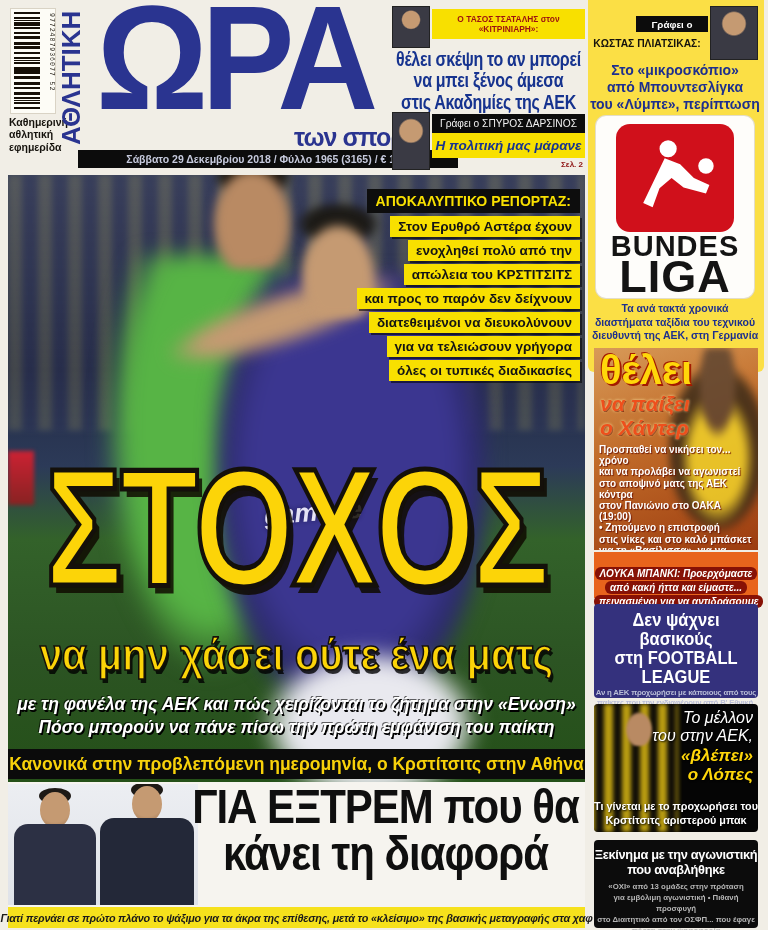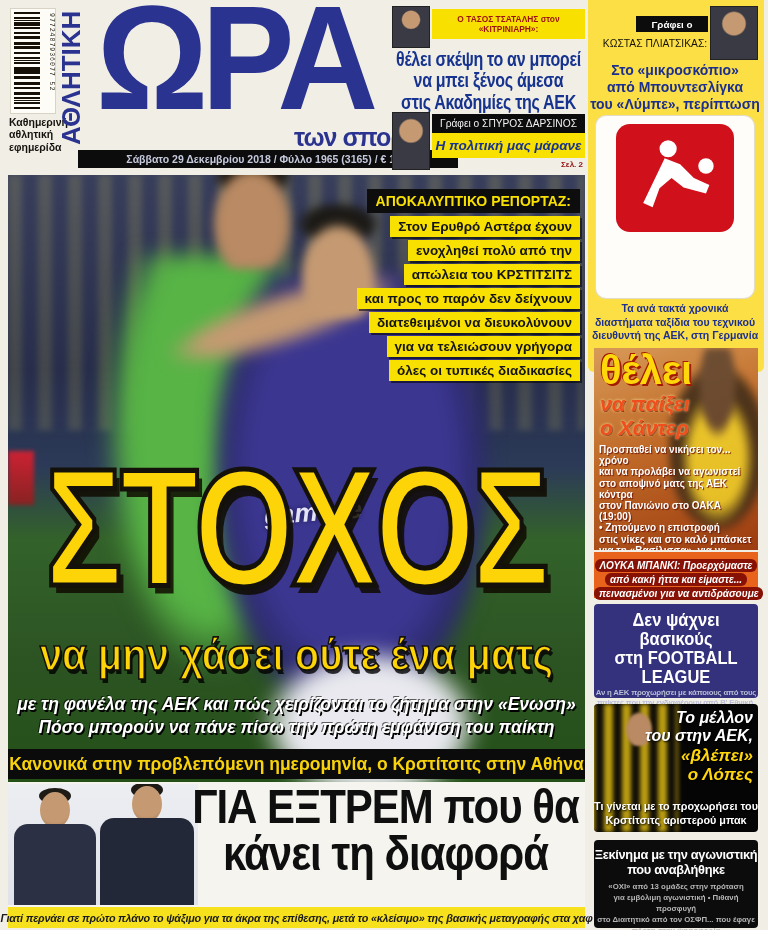--- a/index.html
+++ b/index.html
@@ -31,51 +31,51 @@
   .tc-photo2 { left:0; top:110px; width:38px; height:58px; }
   .tc-byline { left:40px; right:0; top:112px; height:19px; background:#0c0c0c; color:#f0f0f0; font-size:10.2px; font-weight:400; display:flex; align-items:center; justify-content:center; }
   .tc-bheadline { left:40px; right:0; top:131px; height:25px; background:#f8e000; color:#16338f; font-style:italic; font-weight:900; font-size:13.5px; display:flex; align-items:center; justify-content:center; }
   .tc-pageref { right:2px; top:158px; font-size:8px; font-weight:700; color:#8c0f0f; }
 
   
   #right-col { left:588px; top:0; width:178px; height:930px; }
   .rc-yellow { left:0; right:2px; top:0; height:372px; background:#fbdf45; border-radius:0 0 6px 6px; }
   .pl-photo { right:6px; top:6px; width:48px; height:54px; }
   .pl-kicker { right:56px; top:16px; width:72px; height:16px; background:#0c0c0c; color:#fff; font-size:9.8px; font-weight:700; display:flex; align-items:center; justify-content:center; }
-  .pl-author { left:4px; width:110px; top:38px; text-align:center; font-size:10.3px; font-weight:400; color:#15120d;margin-left:8px; }
+  .pl-author { left:4px; width:110px; top:38px; text-align:center; font-size:10.3px; font-weight:700; color:#15120d; }
   .pl-headline { left:2px; right:4px; top:62px; color:#1d2f8e; font-weight:900; font-size:14px; line-height:1.22; text-align:center; }
   .bl-panel { left:8px; right:10px; top:116px; height:182px; background:#fefdfa; border-radius:10px; box-shadow:0 0 0 1px #e3ddc8; }
   .bl-logo { position:relative; margin:8px auto 2px; width:118px; height:108px; background:#d0101b; border-radius:14px; display:flex; align-items:center; justify-content:center; }
   .bl-text { text-align:center; font-weight:900; color:#141414; line-height:0.84; }
   .bl-top { font-size:29px; letter-spacing:1px; }
   .bl-bottom { font-size:45px; letter-spacing:1px; }
   .bl-caption { left:2px; right:4px; top:302px; text-align:center; color:#1d2f8e; font-weight:700; font-size:10.5px; line-height:1.3; }
 
   .hunter { left:6px; right:8px; top:348px; height:202px; background:linear-gradient(160deg,#d89a58 0%,#c06a28 45%,#9c3c10 100%); overflow:hidden; }
   .h-player { right:-20px; top:0; width:110px; height:200px;
     background:radial-gradient(ellipse at 45% 18%, #5d4430 0 18%, transparent 24%),
                radial-gradient(ellipse at 45% 55%, #f1d32a 0 30%, transparent 44%),
                radial-gradient(ellipse at 45% 50%, #3a2a18 0 52%, transparent 62%);
     filter:blur(3px); opacity:.85; }
   .h-accent { left:6px; top:0px; font-size:40px; font-weight:900; color:#ffd70a; text-shadow:2px 2px 0 #a31b00, -1px -1px 0 #a31b00; }
   .h-line1 { left:6px; top:44px; } .h-line2 { left:6px; top:68px; }
   .h-line1, .h-line2 { font-size:21px; font-weight:900; font-style:italic; color:#ee4f1c; text-shadow:0 0 3px #ffe9a0, 1px 1px 0 #7e1e00; }
   .h-body { left:5px; right:4px; top:96px; color:#fff; font-weight:700; font-size:10px; line-height:1.12; text-shadow:1px 1px 1px rgba(110,20,0,.95); }
 
-  .banchi { left:6px; right:8px; top:552px; height:46px; background:#e8641c; padding-top:6px; }
+  .banchi { left:6px; right:8px; top:552px; height:46px; background:#e8641c; padding-top:14px; }
   .banchi-line { margin:1px auto; width:fit-content; white-space:nowrap; background:#871105; color:#fff; font-style:italic; font-weight:700; font-size:10px; padding:1px 5px; border-radius:6px; }
 
   .fleague { left:6px; right:8px; top:604px; height:94px; background:#34317d; border-radius:4px; }
   .fl-headline { margin-top:7px; text-align:center; color:#fff; font-weight:900; font-size:16.5px; line-height:1.04; transform:scaleY(1.1); transform-origin:top center; }
   .fl-body { margin-top:8px; text-align:center; color:#b9bdd6; font-size:7.8px; letter-spacing:-0.2px; font-weight:700; line-height:1.35; }
 
   .lopes { left:6px; right:8px; top:704px; height:128px; background:#050505; border-radius:4px; overflow:hidden; }
   .lp-photo { left:-8px; top:0; width:92px; height:128px; background:repeating-linear-gradient(90deg,#e8c414 0 9px,#141008 9px 18px); filter:blur(2px); opacity:.8; }
   .lp-head { left:30px; top:6px; width:30px; height:36px; background:radial-gradient(ellipse at 50% 55%, #b98a63 0 55%, transparent 66%); filter:blur(1px); }
-  .lp-white { right:5px; top:5px; text-align:right; color:#fff; font-weight:700; font-style:italic; font-size:16px; line-height:1.12; text-shadow:1px 1px 2px #000; }
+  .lp-white { right:5px; top:5px; text-align:right; color:#fff; font-weight:400; font-style:italic; font-size:16px; line-height:1.12; text-shadow:1px 1px 2px #000; }
   .lp-yellow { right:5px; top:42px; text-align:right; color:#ffd70a; font-weight:900; font-style:italic; font-size:17px; line-height:1.12; text-shadow:1px 1px 2px #000; }
   .lp-sub { left:0; right:0; bottom:5px; text-align:center; color:#fff; font-weight:700; font-size:10.8px; line-height:1.3; text-shadow:1px 1px 2px #000; }
 
   .postponed { left:6px; right:8px; top:840px; height:88px; background:#0c0c0c; border-radius:4px; }
   .pp-headline { margin-top:8px; text-align:center; color:#fff; font-weight:900; font-size:12.8px; letter-spacing:-0.3px; line-height:1.15; }
   .pp-body { margin-top:5px; text-align:center; color:#b5b5b5; font-size:7.8px; font-weight:700; line-height:1.4; }
 
   
   #main-photo { left:8px; top:175px; width:577px; height:607px; background:#1d2438; overflow:hidden; }
   .ph-sky { inset:0; background:linear-gradient(180deg,#39415a 0%,#232b45 32%,#2c3a58 48%,#33622a 60%,#2c5423 80%,#245018 100%); }
@@ -161,20 +161,24 @@
         <div>του «Λύμπε», περίπτωση</div>
       </div>
       <div class="abs bl-panel">
         <div class="bl-logo">
           <svg width="86" height="86" viewBox="0 0 100 100">
             <circle cx="42" cy="16" r="10" fill="#fff"></circle>
             <path d="M38 27 L56 34 L72 50 L90 58 L86 68 L60 61 L46 50 L32 62 L24 84 L13 79 L26 52 Z" fill="#fff"></path>
             <circle cx="86" cy="36" r="9" fill="#fff"></circle>
           </svg>
         </div>
+        <div class="bl-text">
+          <div class="bl-top">BUNDES</div>
+          <div class="bl-bottom">LIGA</div>
+        </div>
       </div>
       <div class="abs bl-caption">
         <div>Τα ανά τακτά χρονικά</div>
         <div>διαστήματα ταξίδια του τεχνικού</div>
         <div>διευθυντή της ΑΕΚ, στη Γερμανία</div>
       </div>
     </div>
 
     <div class="abs hunter">
       <div class="abs h-player"></div>

